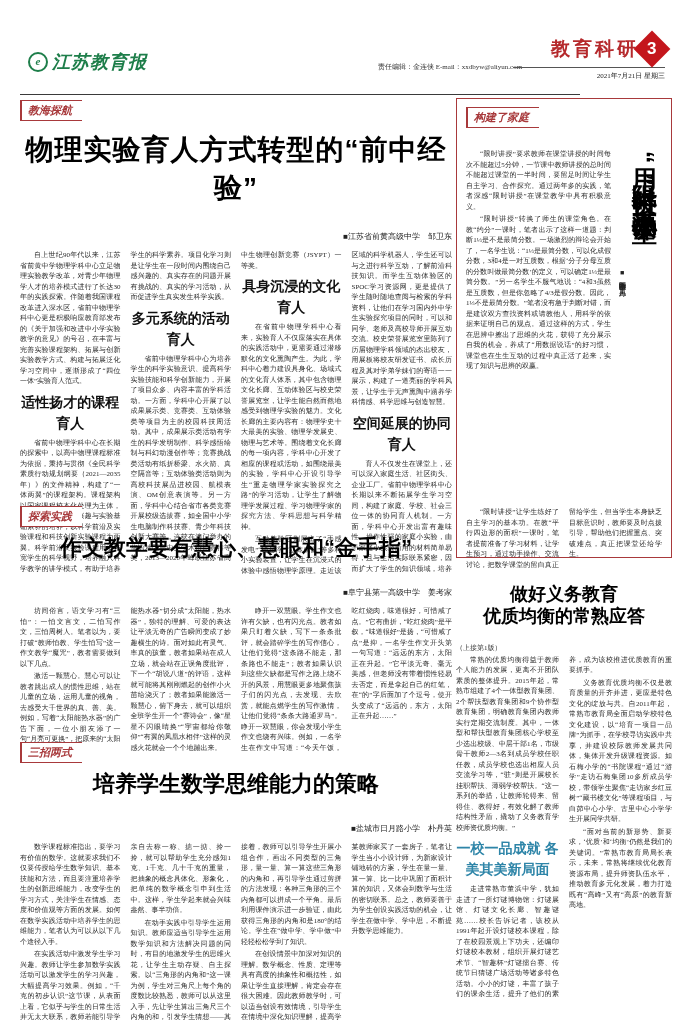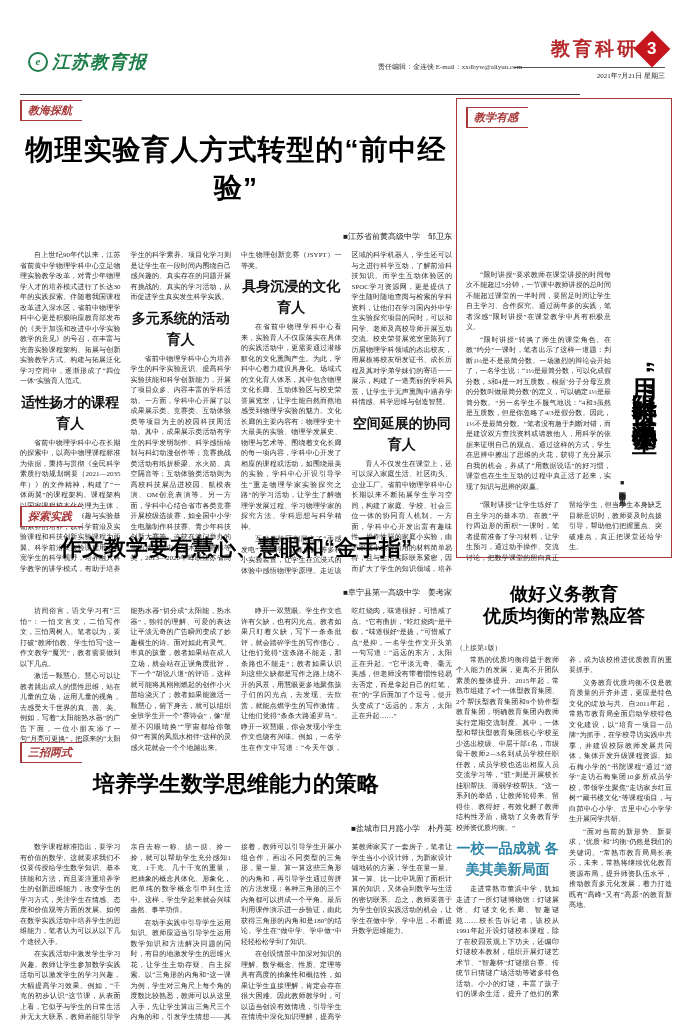--- a/index.html
+++ b/index.html
@@ -36,21 +36,21 @@
   .sub{font-size:14px;font-weight:bold;text-align:center;margin:5px 0 4px 0;color:#111;
        font-family:"Liberation Sans", sans-serif;}
   .sub.blue{color:#2e85a8;}
   
   .art-phys{position:absolute;left:20px;top:100px;width:432px;}
   .art-phys .headline{font-size:28px;margin-top:10px;letter-spacing:1px;}
   .art-phys .body-cols{columns:4;height:328px;}
   
   .box-timed{position:absolute;left:456px;top:98px;width:216px;height:460px;
              border:1.5px solid #a8393b;box-sizing:border-box;padding:8px 9px;}
-  .timed-top{display:flex;margin-top:14px;height:352px;align-items:flex-end;}
+  .timed-top{display:flex;margin-top:21px;height:352px;}
   .timed-body{flex:1;font-size:7px;line-height:1.5;text-align:justify;overflow:hidden;color:#2a2a2a;}
   .timed-body p{margin:0 0 2px 0;text-indent:14px;}
   .timed-vert{display:flex;flex-direction:row;align-items:flex-start;margin-left:6px;}
   .v-byline{writing-mode:vertical-rl;font-size:7px;color:#222;margin-top:120px;margin-right:2px;}
   .v-title{writing-mode:vertical-rl;font-size:25px;font-weight:bold;color:#000;
            font-family:"Liberation Sans", sans-serif;letter-spacing:2px;}
   .timed-bottom{margin-top:6px;columns:2;column-gap:10px;font-size:7px;line-height:1.5;
                 text-align:justify;height:64px;overflow:hidden;color:#2a2a2a;}
   .timed-bottom p{margin:0;text-indent:14px;}
   
@@ -103,21 +103,21 @@
         <h3 class="sub">具身沉浸的文化育人</h3>
         <p class="para">在省前中物理学科中心看来，实验育人不仅应落实在具体的实践活动中，更需要通过潜移默化的文化熏陶产生。为此，学科中心着力建设具身化、场域式的文化育人体系，其中包含物理文化长廊、互动体验区与校史荣誉展览室，让学生能自然而然地感受到物理学实验的魅力。文化长廊的主要内容有：物理学史十大最美的实验、物理学发展史、物理与艺术等。围绕着文化长廊的每一项内容，学科中心开发了相应的课程或活动，如围绕最美的实验，学科中心开设引导学生“重走物理学家实验探究之路”的学习活动，让学生了解物理学发展过程、学习物理学家的探究方法、学科思想与科学精神。</p>
         <p class="para">互动体验区则展出了“手感发电”“磁悬浮”“立体成像”等多种小实验装置，让学生在沉浸式的体验中感悟物理学原理。走近该区域的科学机器人，学生还可以与之进行科学互动，了解前沿科技知识。而学生互动体验区的SPOC学习资源网，更是提供了学生随时随地查阅与检索的学科资料，让他们在学习国内外中学生实验探究项目的同时，可以和同学、老师及高校导师开展互动交流。校史荣誉展览室里陈列了历届物理学科领域的杰出校友，用展板将校友研发证书、成长历程及其对学弟学妹们的寄语一一展示，构建了一道亮丽的学科风景，让学生于无声熏陶中涵养学科情感、科学思维与创造智慧。</p>
         <h3 class="sub">空间延展的协同育人</h3>
         <p class="para">育人不仅发生在课堂上，还可以深入家庭生活、社区街头、企业工厂。省前中物理学科中心长期以来不断拓展学生学习空间，构建了家庭、学校、社会三位一体的协同育人机制。一方面，学科中心开发出富有趣味性、操作性强的家庭小实验，由于家庭小实验所用的材料简单易得，且与生活实际联系紧密，因而扩大了学生的知识领域，培养了他们的动手操作能力以及创新思维。另一方面，学科中心注重培养学生关心公益事业、勇于承担社会责任的宝贵品质，经常组织学生志愿者走进社区进行科普宣讲，向公众普及科学技术知识，传播科学思想，弘扬科学精神。</p>
         <p class="para">为了让学生亲身参与科学实践，积极体验科创发明与科技应用，促进学生在实践体验中提升科学素养，省前中物理学科中心加强与常州科教城、武进高新区的若干高新技术企业交流合作，共建学生“校外实践活动基地”。学校通过定期组织学生走进企业工厂，深入车间参观学习，开展职业体验活动，提升了学生对物理学实验应用的理解和职业生涯规划意识。学校还积极与清华、北大、南大等著名高校保持学科联谊，开展高中生走进高校实验室的研学活动，邀请高校学科专家，让他们指导有创新潜质的学生进行科学研究和科创实践活动，进一步激发学生创新精神与实践能力。</p>
       </div>
   </section>
 
   <aside class="box-timed">
-    <span class="kicker">教学有感</span>
+    <span class="kicker">构建了家庭</span>
     <div class="timed-top">
       <div class="timed-body">
           <p class="para">“限时讲授”要求教师在课堂讲授的时间每次不能超过5分钟，一节课中教师讲授的总时间不能超过课堂的一半时间，要留足时间让学生自主学习、合作探究。通过两年多的实践，笔者深感“限时讲授”在课堂教学中具有积极意义。</p>
           <p class="para">“限时讲授”转换了师生的课堂角色。在教“约分”一课时，笔者出示了这样一道题：判断1⅓是不是最简分数。一场激烈的辩论会开始了，一名学生说：“1⅓是最简分数，可以化成假分数，3和4是一对互质数，根据‘分子分母互质的分数叫做最简分数’的定义，可以确定1⅓是最简分数。”另一名学生不服气地说：“4和3虽然是互质数，但是你忽略了4/3是假分数。因此，1⅓不是最简分数。”笔者没有急于判断对错，而是建议双方查找资料或请教他人，用科学的依据来证明自己的观点。通过这样的方式，学生在思辨中擦出了思维的火花，获得了充分展示自我的机会，养成了“用数据说话”的好习惯，课堂也在生生互动的过程中真正活了起来，实现了知识与思辨的双赢。</p>
         </div>
       <div class="timed-vert">
         <div class="v-byline">■丹阳市新区实验小学　王丹凤</div>
         <div class="v-title">用“限时讲授”点亮小学课堂</div>
       </div>
     </div>

